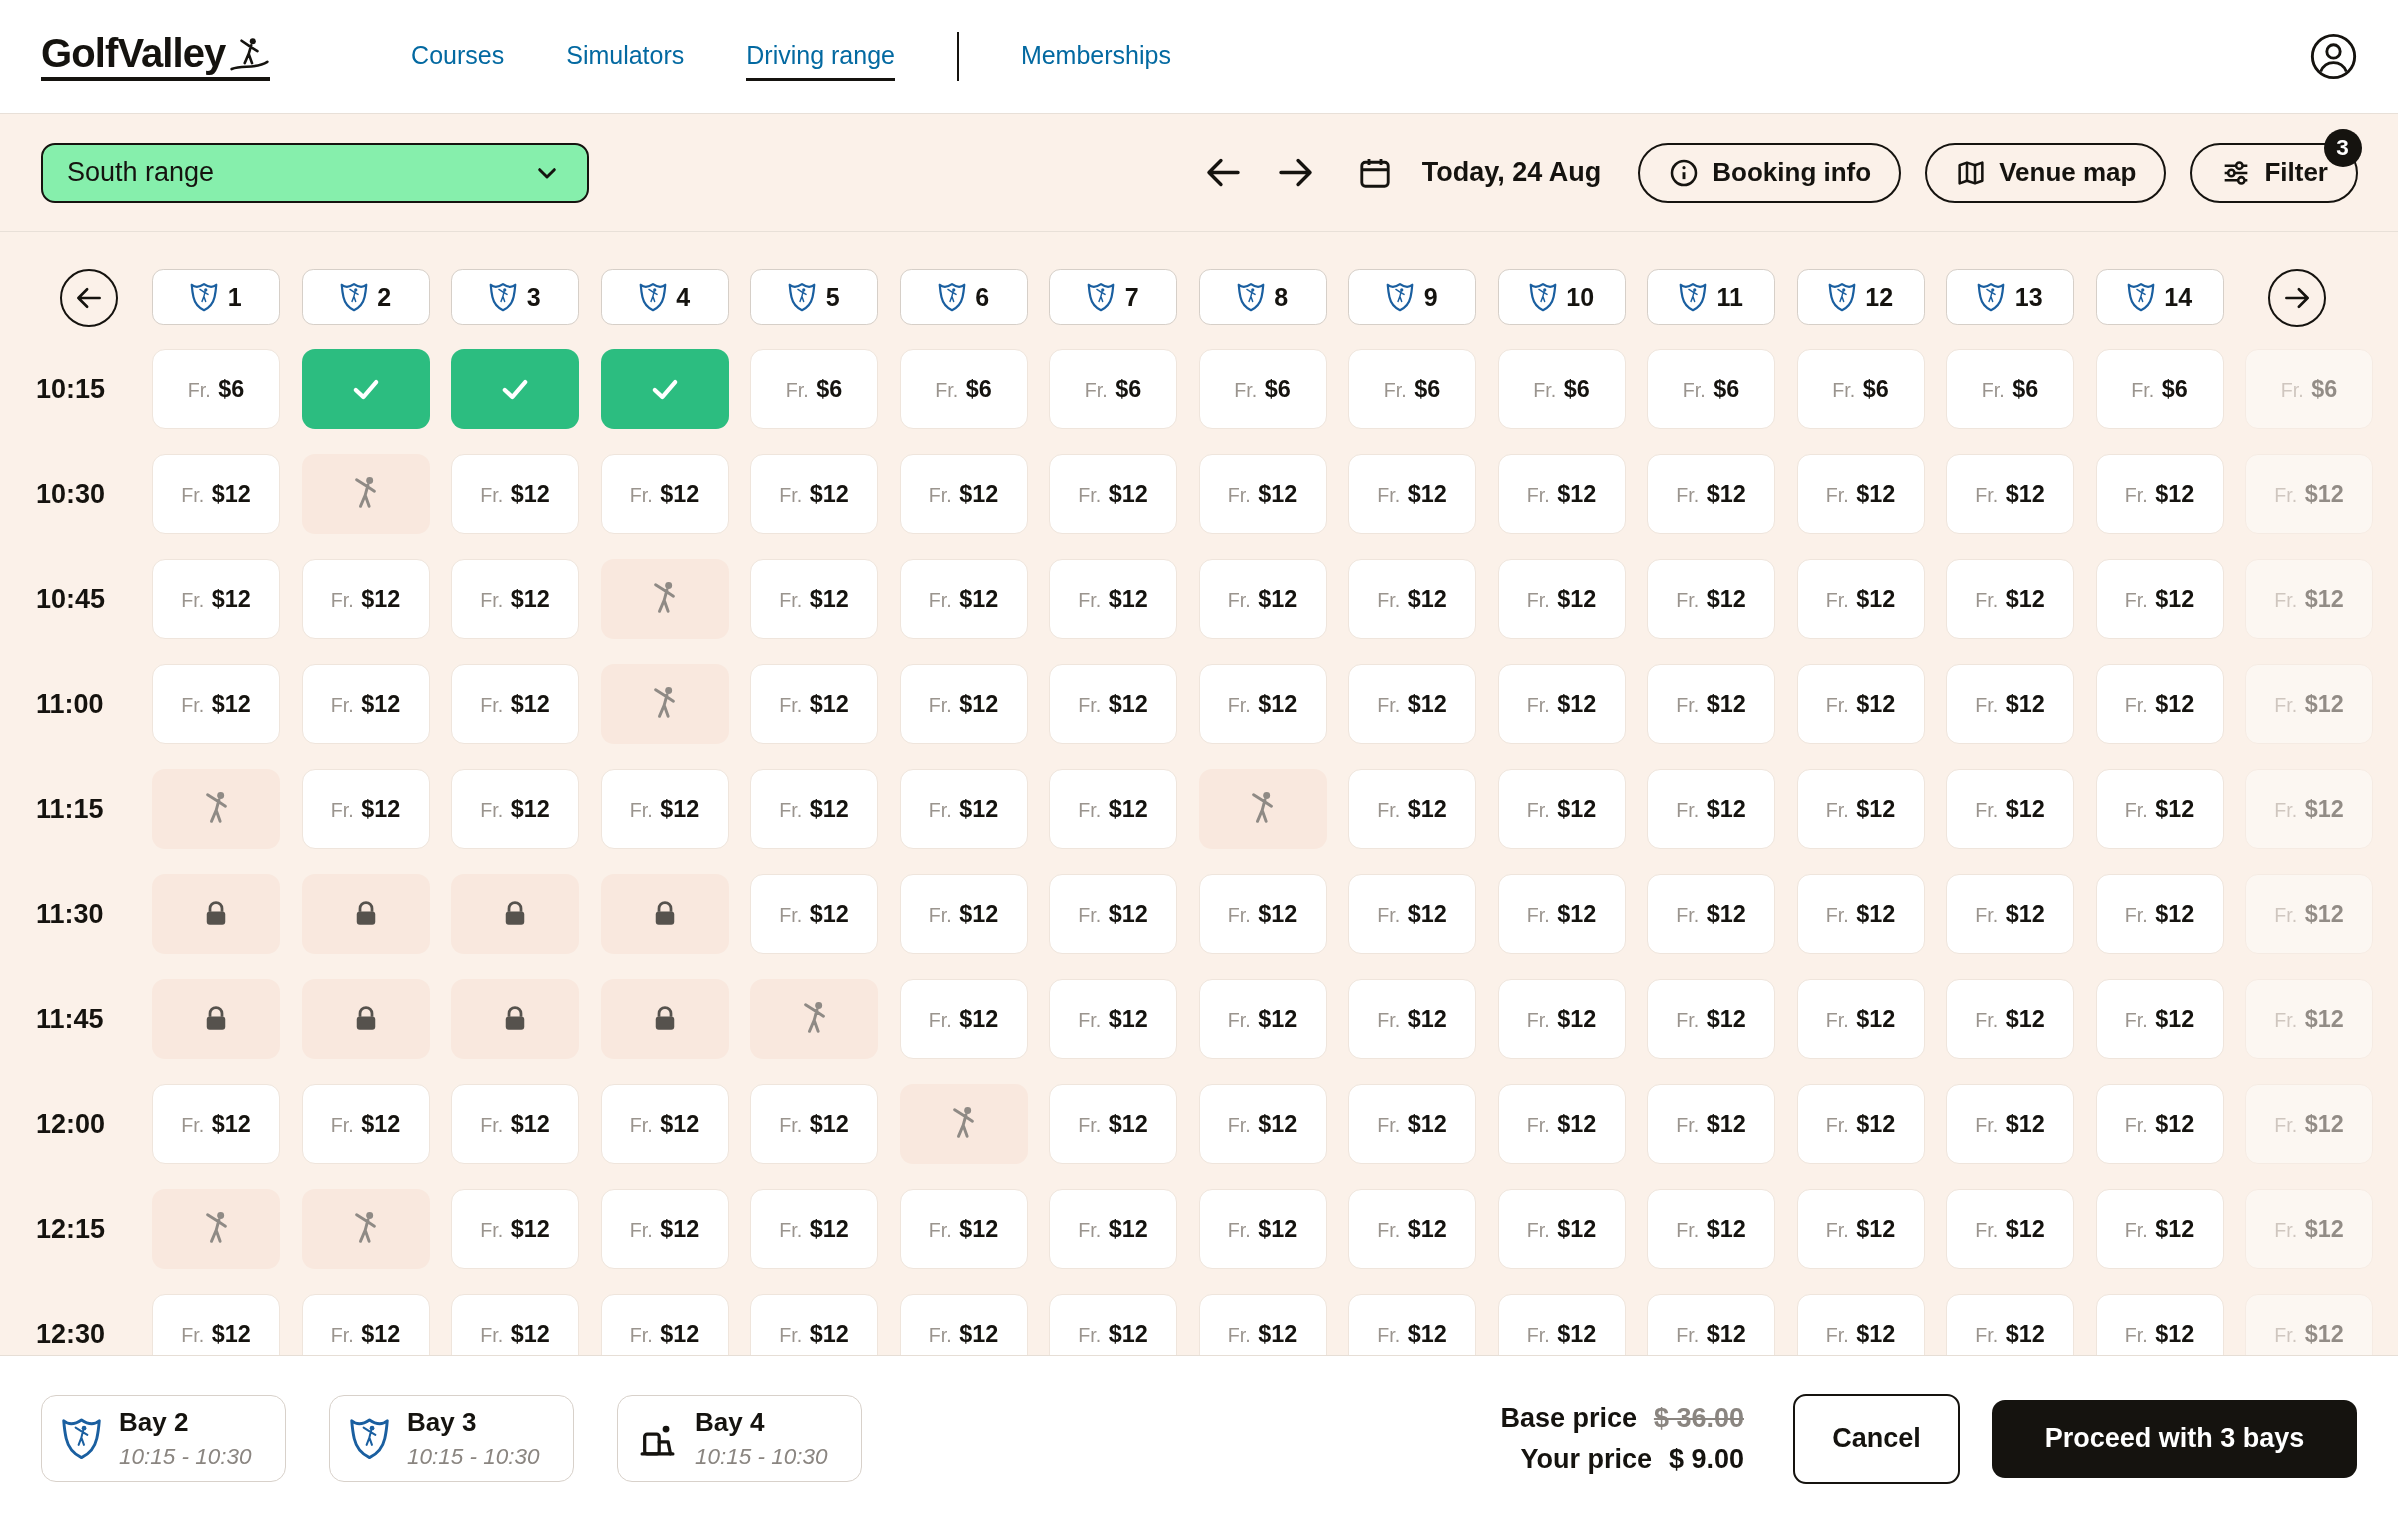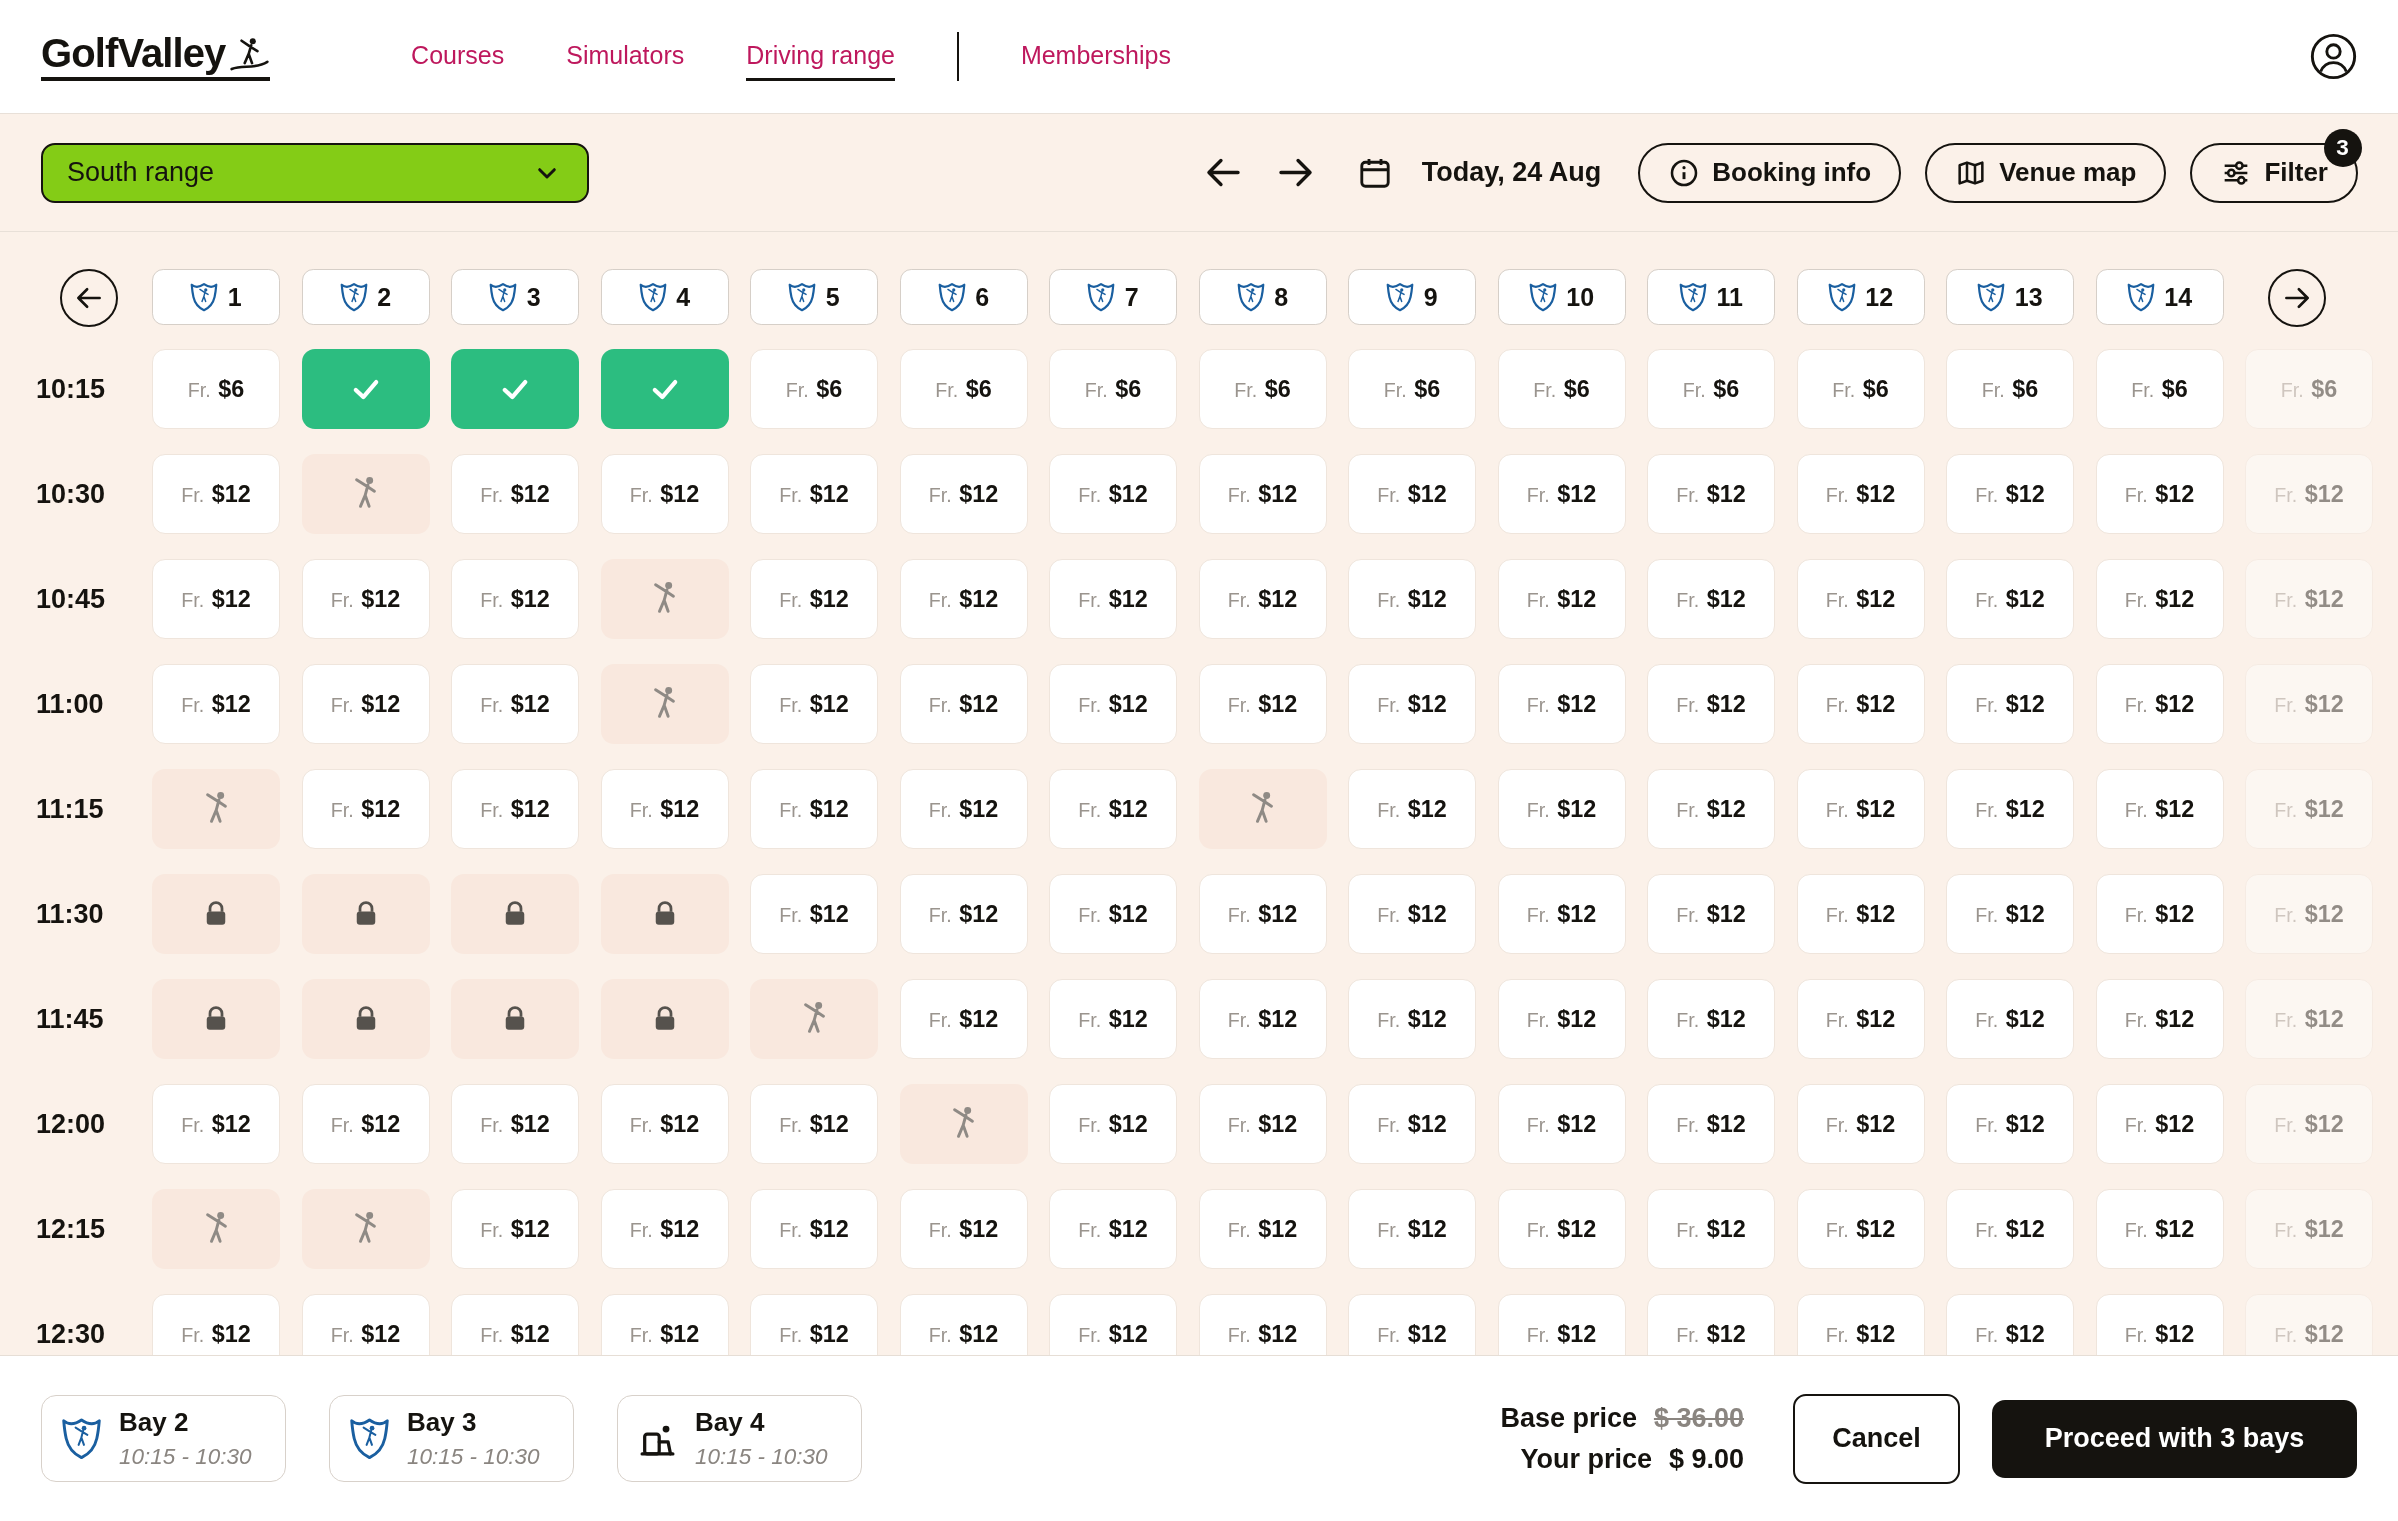--- a/index.html
+++ b/index.html
@@ -7,30 +7,30 @@
   *{box-sizing:border-box;}
   svg{display:block;}
 
   
   .header{height:114px;background:#ffffff;border-bottom:0.9px solid #e8e0d8;
     display:flex;align-items:center;padding:0 41px;}
   .logo{display:flex;align-items:flex-end;gap:3.7px;border-bottom:4.7px solid #15130f;padding-bottom:4px;}
   .logo-text{font-size:40px;font-weight:800;letter-spacing:-0.9px;line-height:1;}
   .logo-icon svg{width:41px;height:37px;}
   .nav{display:flex;align-items:center;gap:62px;margin-left:141px;font-size:25px;font-weight:500;}
-  .nav-item{padding:9.4px 0 7.5px 0;border-bottom:3.7px solid transparent;cursor:pointer;text-decoration:none;color:#be185d;}
+  .nav-item{padding:9.4px 0 7.5px 0;border-bottom:3.7px solid transparent;cursor:pointer;text-decoration:none;color:#0369a1;}
   .nav-item.active{border-bottom-color:#15130f;}
   .nav-sep{width:1.9px;height:49px;background:#15130f;}
   .account-btn{margin-left:auto;width:49px;height:49px;cursor:pointer;background:none;border:none;padding:0;}
   .account-btn svg{width:49px;height:49px;}
 
   
   .toolbar{height:118px;display:flex;align-items:center;padding:0 41px;gap:24px;
     border-bottom:0.9px solid #e8e0d8;}
-  .range-select{width:548px;height:60px;background:#84cc16;border:2.3px solid #15130f;border-radius:14px;
+  .range-select{width:548px;height:60px;background:#86efac;border:2.3px solid #15130f;border-radius:14px;
     display:flex;align-items:center;justify-content:space-between;padding:0 24px;font-size:27px;cursor:pointer;}
   .range-select svg{width:32px;height:32px;}
   .toolbar-right{margin-left:auto;display:flex;align-items:center;gap:24px;}
   .icon-btn{background:none;border:none;padding:3.7px;cursor:pointer;}
   .icon-btn svg{width:41px;height:41px;}
   .date-group{display:flex;align-items:center;gap:29px;font-size:27px;font-weight:700;margin:13px 13px;cursor:pointer;}
   .date-group svg{width:36px;height:36px;}
   .pill{height:60px;border:2.3px solid #15130f;border-radius:32px;display:flex;align-items:center;gap:12px;
     padding:0 28px;font-size:26px;font-weight:700;background:#fbf1e9;cursor:pointer;position:relative;color:#15130f;}
   .pill svg{width:32px;height:32px;}

